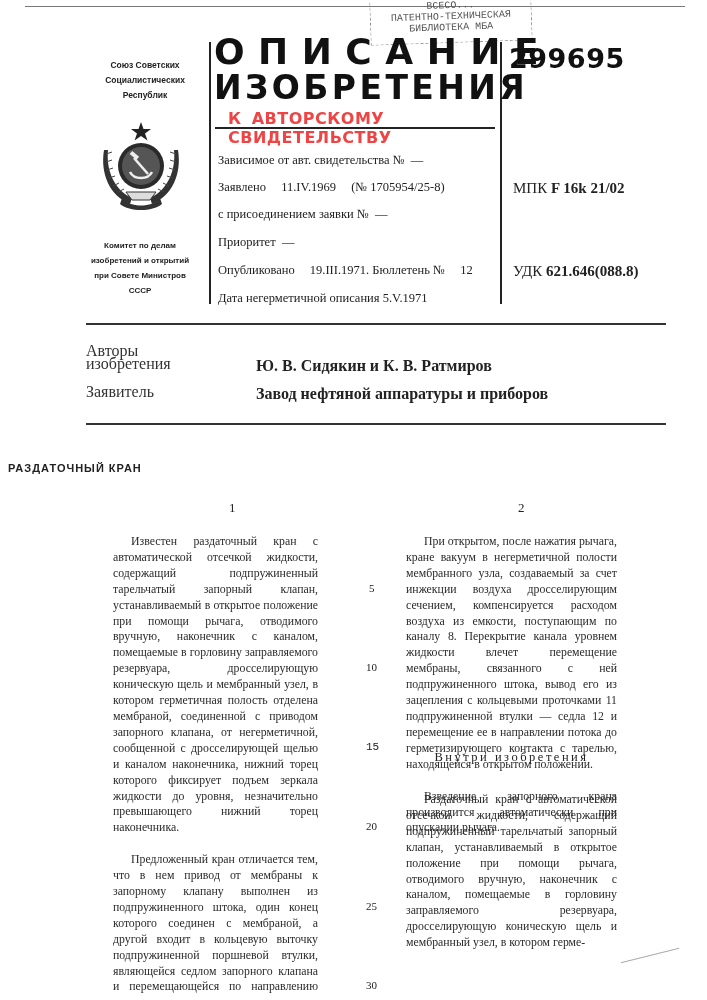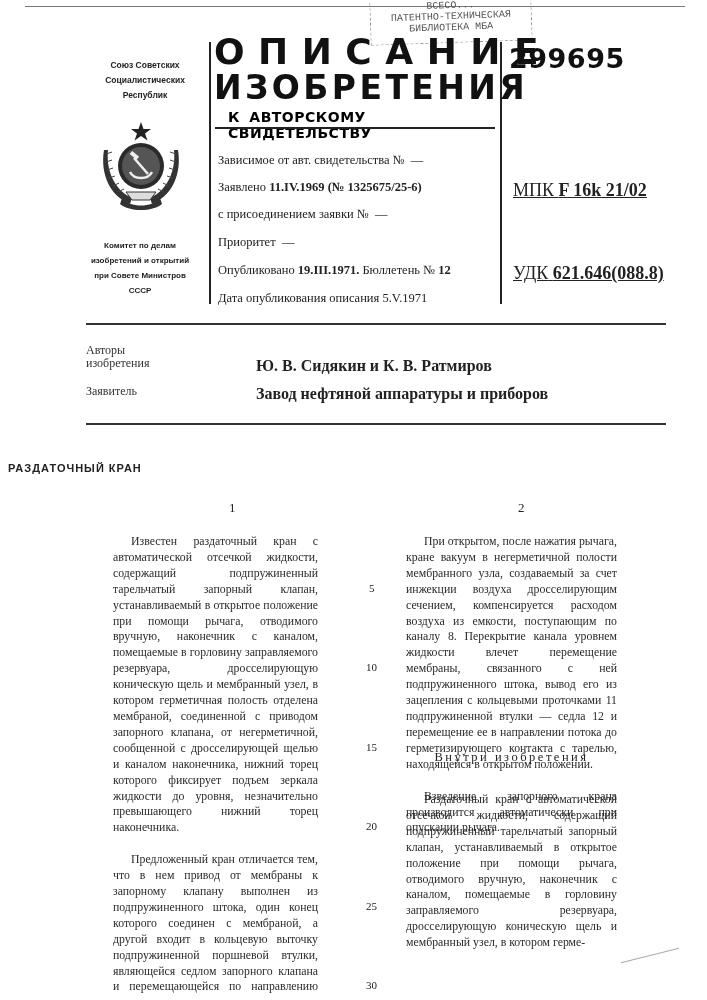--- a/index.html
+++ b/index.html
@@ -13,33 +13,33 @@
 
   .ussr { left: 90px; top: 58px; width: 110px; text-align: center; font-family: "Liberation Sans", sans-serif; font-weight: bold; font-size: 8.5px; line-height: 15px; color: #222; }
   .emblem { left: 100px; top: 120px; width: 82px; height: 92px; }
   .committee { left: 80px; top: 238px; width: 120px; text-align: center; font-family: "Liberation Sans", sans-serif; font-weight: bold; font-size: 8px; line-height: 15px; color: #222; }
 
   .vline1 { left: 209px; top: 42px; width: 1.5px; height: 262px; background: #222; }
   .vline2 { left: 500px; top: 42px; width: 1.5px; height: 262px; background: #222; }
 
   .title1 { left: 214px; top: 34px; width: 286px; font-family: "DejaVu Sans", sans-serif; font-weight: bold; font-size: 36px; letter-spacing: 13.5px; line-height: 36px; color: #111; }
   .title2 { left: 214px; top: 70px; width: 286px; font-family: "DejaVu Sans", sans-serif; font-weight: bold; font-size: 33px; letter-spacing: 3.4px; line-height: 36px; color: #111; }
-  .subtitle { left: 228px; top: 109px; width: 266px; font-family: "DejaVu Sans", sans-serif; font-weight: bold; font-size: 14px; letter-spacing: 0.5px; color: #000000; word-spacing: 4px; }
+  .subtitle { left: 228px; top: 109px; width: 266px; font-family: "DejaVu Sans", sans-serif; font-weight: bold; font-size: 16px; letter-spacing: 0.5px; color: #ef4444; word-spacing: 4px; }
   .sub-rule { left: 215px; top: 127px; width: 280px; height: 1.5px; background: #222; }
 
   .patno { left: 509px; top: 43px; font-family: "DejaVu Sans", sans-serif; font-weight: bold; font-size: 27px; color: #111; letter-spacing: 0.5px; }
 
   .meta { left: 218px; font-size: 12.5px; color: #222; white-space: nowrap; }
-  .meta b { font-weight: bold; }
-  .cls { left: 513px; font-size: 18px; color: #222; white-space: nowrap; text-decoration: underline; }
+  .meta b { font-weight: normal; margin-left: 12px; }
+  .cls { left: 513px; font-size: 15px; color: #222; white-space: nowrap; }
 
   .hr1 { left: 86px; top: 323px; width: 580px; height: 1.5px; background: #333; }
   .hr2 { left: 86px; top: 423px; width: 580px; height: 1.5px; background: #333; }
 
-  .lbl { left: 86px; font-size: 12px; color: #333; line-height: 13px; }
+  .lbl { left: 86px; font-size: 16px; color: #333; line-height: 13px; }
   .val { font-size: 16px; font-weight: bold; color: #222; white-space: nowrap; font-family: "Liberation Serif", serif; }
 
   .doc-title { left: 8px; width: 707px; top: 462px; text-align: left; font-family: "Liberation Sans", sans-serif; font-weight: bold; font-size: 11px; letter-spacing: 1px; color: #222; }
 
   .colnum { font-size: 13px; color: #222; }
 
   .col { font-size: 11.8px; line-height: 15.9px; color: #2a2a2a; text-align: justify; }
   .col p { margin: 16px; text-indent: 18px; }
   .col1 { left: 97px; top: 518px; width: 237px; }
   .col2 { left: 390px; top: 518px; width: 243px; }
@@ -112,36 +112,36 @@
 <div class="abs sub-rule"></div>
 
 <div class="abs patno">299695</div>
 
 <div class="abs meta" style="top:153px">
   <span>Зависимое от авт. свидетельства №</span>&nbsp;&nbsp;<span>—</span>
 </div>
 <div class="abs meta" style="top:180px">
   <span>Заявлено</span>
   <b>11.IV.1969</b>
-  <b>(№ 1325675/25-6)</b>
+  <b>(№ 1705954/25-8)</b>
 </div>
 <div class="abs meta" style="top:207px">
   <span>с присоединением заявки №</span>&nbsp;&nbsp;<span>—</span>
 </div>
 <div class="abs meta" style="top:235px">
   <span>Приоритет</span>&nbsp;&nbsp;<span>—</span>
 </div>
 <div class="abs meta" style="top:263px">
   <span>Опубликовано</span>
   <b>19.III.1971.</b>
   <span>Бюллетень №</span>
   <b>12</b>
 </div>
 <div class="abs meta" style="top:291px">
-  <span>Дата опубликования описания</span>
+  <span>Дата негерметичной описания</span>
   <span>5.V.1971</span>
 </div>
 
 <div class="abs cls" style="top:180px">
   <span>МПК</span>
   <b>F 16k 21/02</b>
 </div>
 <div class="abs cls" style="top:263px">
   <span>УДК</span>
   <b>621.646(088.8)</b>
@@ -178,18 +178,18 @@
 </div>
 
 <div class="abs section">Внутри изобретения</div>
 
 <div class="abs col" style="left:390px; top:776px; width:243px">
   <p>Раздаточный кран с автоматической отсечкой жидкости, содержащий подпружиненный тарельчатый запорный клапан, устанавливаемый в открытое положение при помощи рычага, отводимого вручную, наконечник с каналом, помещаемые в горловину заправляемого резервуара, дросселирующую коническую щель и мембранный узел, в котором герме-</p>
 </div>
 
 <div class="abs ln" style="left: 369px; top: 581.6px;">5</div>
 <div class="abs ln" style="left: 366px; top: 661.1px;">10</div>
-<div class="abs ln" style="left: 366px; top: 740.6px;">15</div>
+<div class="abs ln" style="left: 366px; top: 740.6px; font-family: Liberation Mono, monospace;">15</div>
 <div class="abs ln" style="left: 366px; top: 820.1px;">20</div>
 <div class="abs ln" style="left: 366px; top: 899.6px;">25</div>
 <div class="abs ln" style="left: 366px; top: 979.1px;">30</div>
 
 <div class="abs pen-mark"></div>
 
 </body></html>

